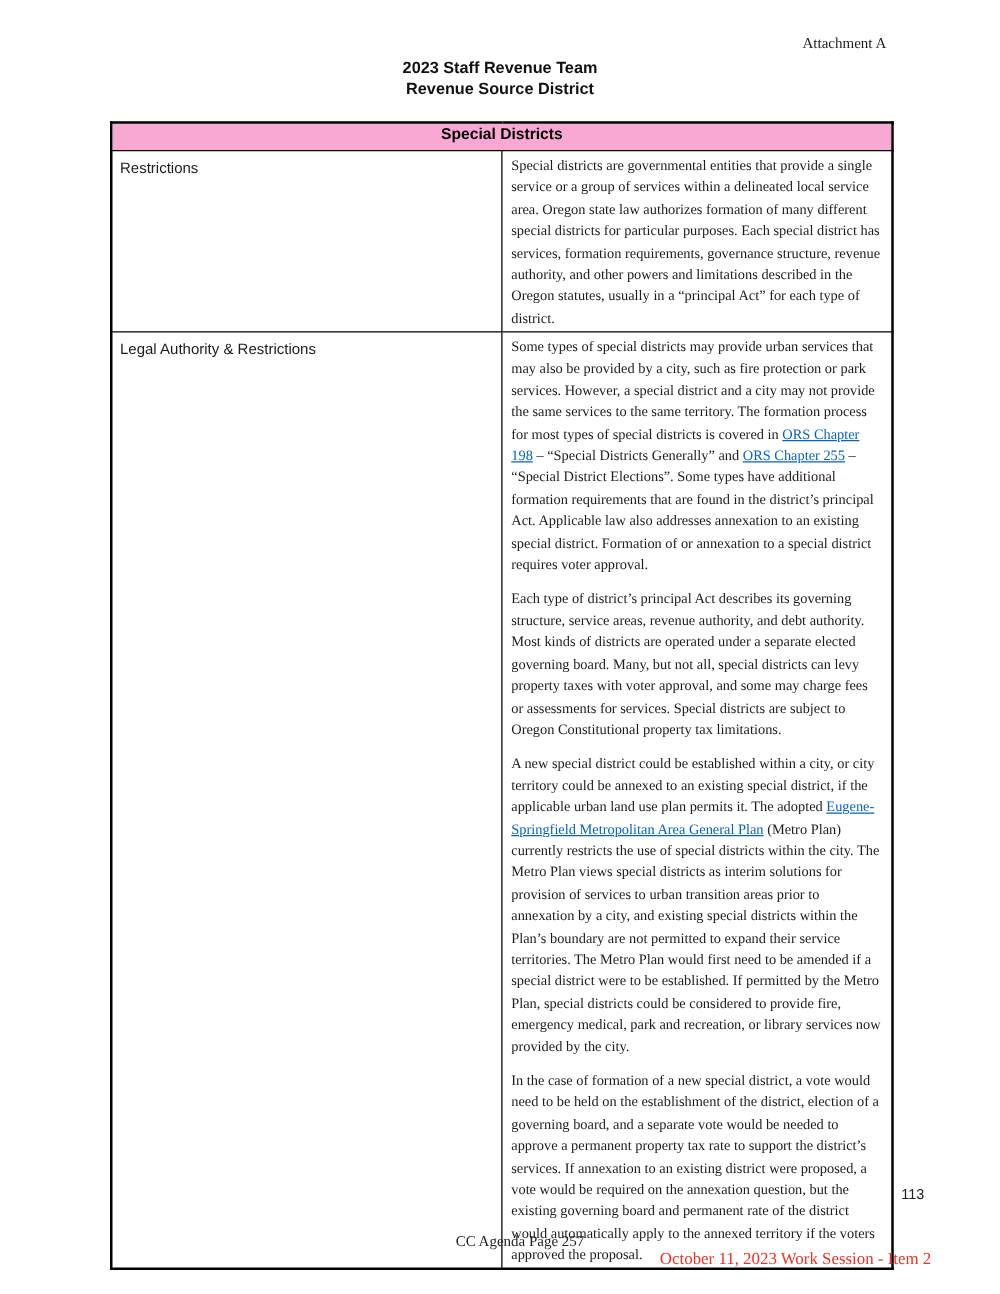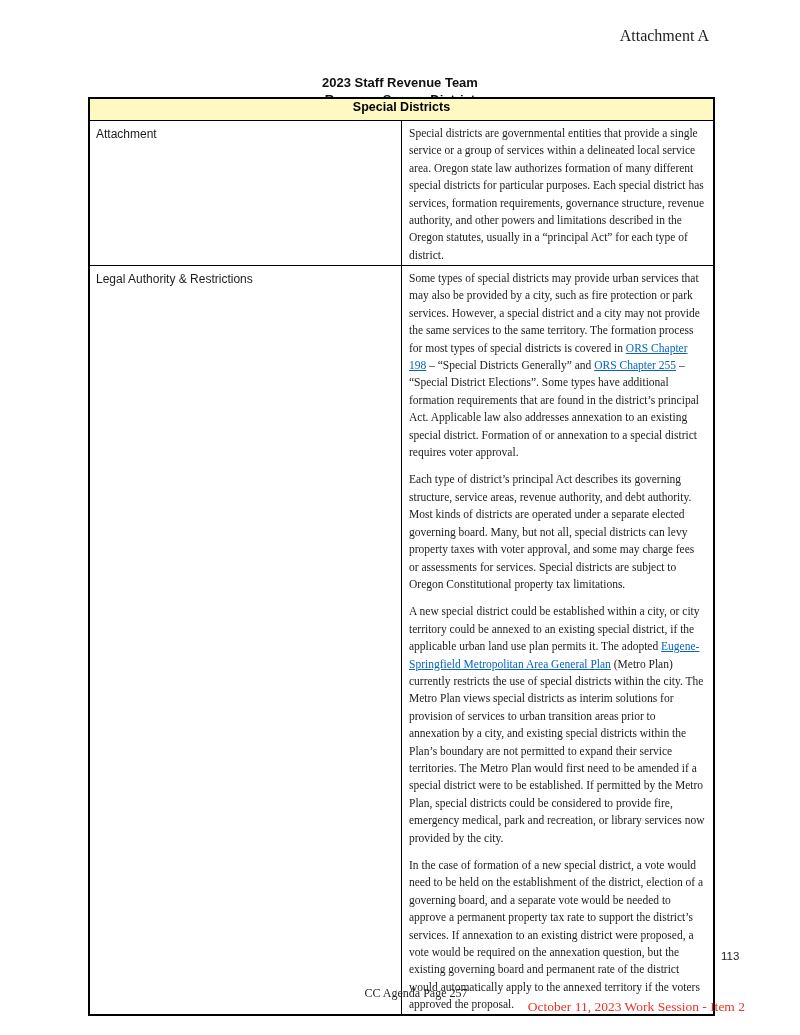--- a/index.html
+++ b/index.html
@@ -4,26 +4,26 @@
 <style>
   html,body { margin:0; padding:0; }
   body {
     width:800px; height:1035px; background:#ffffff;
     font-family:"Liberation Sans", sans-serif; color:#1c1c1c;
   }
   .page { position:relative; width:800px; height:1035px; background:#ffffff; overflow:hidden; }
 
   .attachment {
     position:absolute; top:27px; right:91px;
-    font-family:"Liberation Serif", serif; font-size:16px; color:#1f1f1f;
+    font-family:"Liberation Serif", serif; font-size:12px; color:#1f1f1f;
   }
 
   .title-block {
     position:absolute; top:45px; left:0; width:800px;
-    text-align:center; font-weight:bold; font-size:13px; line-height:17px; color:#111;margin-top:29px;
+    text-align:center; font-weight:bold; font-size:13px; line-height:17px; color:#111;
   }
 
   table.doc {
     position:absolute; left:88px; top:97px;
     width:627px; border-collapse:collapse; table-layout:fixed;
     border:2px solid #000;
   }
   table.doc th, table.doc td {
     border:1px solid #000; vertical-align:top; overflow:hidden;
   }
@@ -63,24 +63,24 @@
   <div class="attachment">Attachment A</div>
 
   <div class="title-block">
     <div>2023 Staff Revenue Team</div>
     <div>Revenue Source District</div>
   </div>
 
   <table class="doc">
     <tbody>
       <tr>
-        <th class="table-header" colspan="2" style="background-color: #fef9c3;">Special Districts</th>
+        <th class="table-header" colspan="2" style="background-color: #f9a8d4;">Special Districts</th>
       </tr>
       <tr class="row-description">
-        <td class="label-cell">Attachment</td>
+        <td class="label-cell">Restrictions</td>
         <td class="body-cell">
             <p><span>Special districts are governmental entities that provide a single service or a group of services within a delineated local service area. Oregon state law authorizes formation of many different special districts for particular purposes. Each special district has services, formation requirements, governance structure, revenue authority, and other powers and limitations described in the Oregon statutes, usually in a “principal Act” for each type of district.</span></p>
           </td>
       </tr>
       <tr class="row-legal">
         <td class="label-cell">Legal Authority &amp; Restrictions</td>
         <td class="body-cell">
             <p><span>Some types of special districts may provide urban services that may also be provided by a city, such as fire protection or park services. However, a special district and a city may not provide the same services to the same territory. The formation process for most types of special districts is covered in </span><a href="#" style="color: rgb(5, 99, 193);">ORS Chapter 198</a><span> – “Special Districts Generally” and </span><a href="#" style="color: rgb(5, 99, 193);">ORS Chapter 255</a><span> – “Special District Elections”. Some types have additional formation requirements that are found in the district’s principal Act. Applicable law also addresses annexation to an existing special district. Formation of or annexation to a special district requires voter approval.</span></p>
             <p><span>Each type of district’s principal Act describes its governing structure, service areas, revenue authority, and debt authority. Most kinds of districts are operated under a separate elected governing board. Many, but not all, special districts can levy property taxes with voter approval, and some may charge fees or assessments for services. Special districts are subject to Oregon Constitutional property tax limitations.</span></p>
             <p><span>A new special district could be established within a city, or city territory could be annexed to an existing special district, if the applicable urban land use plan permits it. The adopted </span><a href="#" style="color: rgb(5, 99, 193);">Eugene-Springfield Metropolitan Area General Plan</a><span> (Metro Plan) currently restricts the use of special districts within the city. The Metro Plan views special districts as interim solutions for provision of services to urban transition areas prior to annexation by a city, and existing special districts within the Plan’s boundary are not permitted to expand their service territories. The Metro Plan would first need to be amended if a special district were to be established. If permitted by the Metro Plan, special districts could be considered to provide fire, emergency medical, park and recreation, or library services now provided by the city.</span></p>

